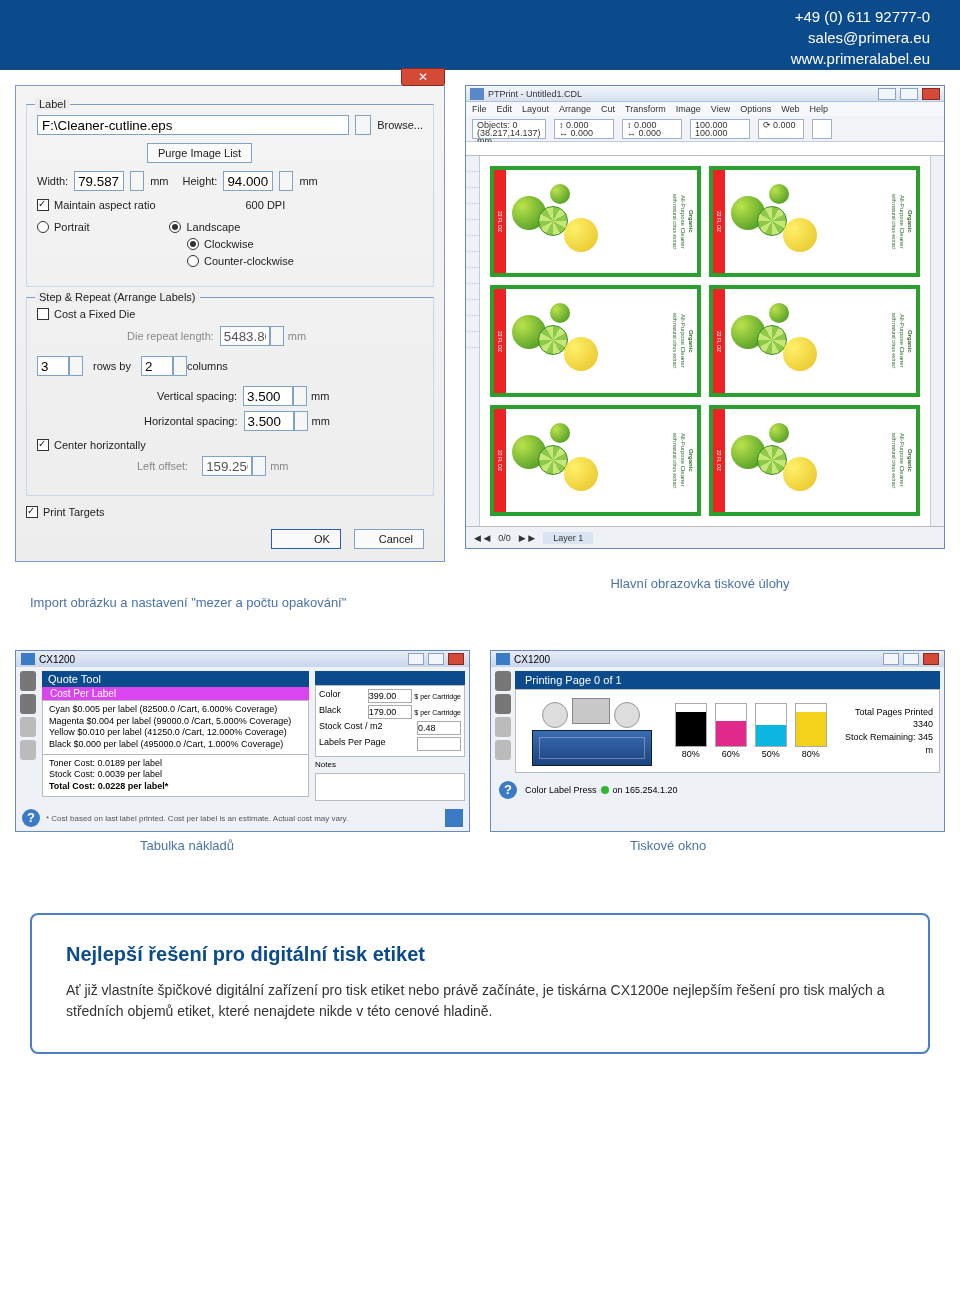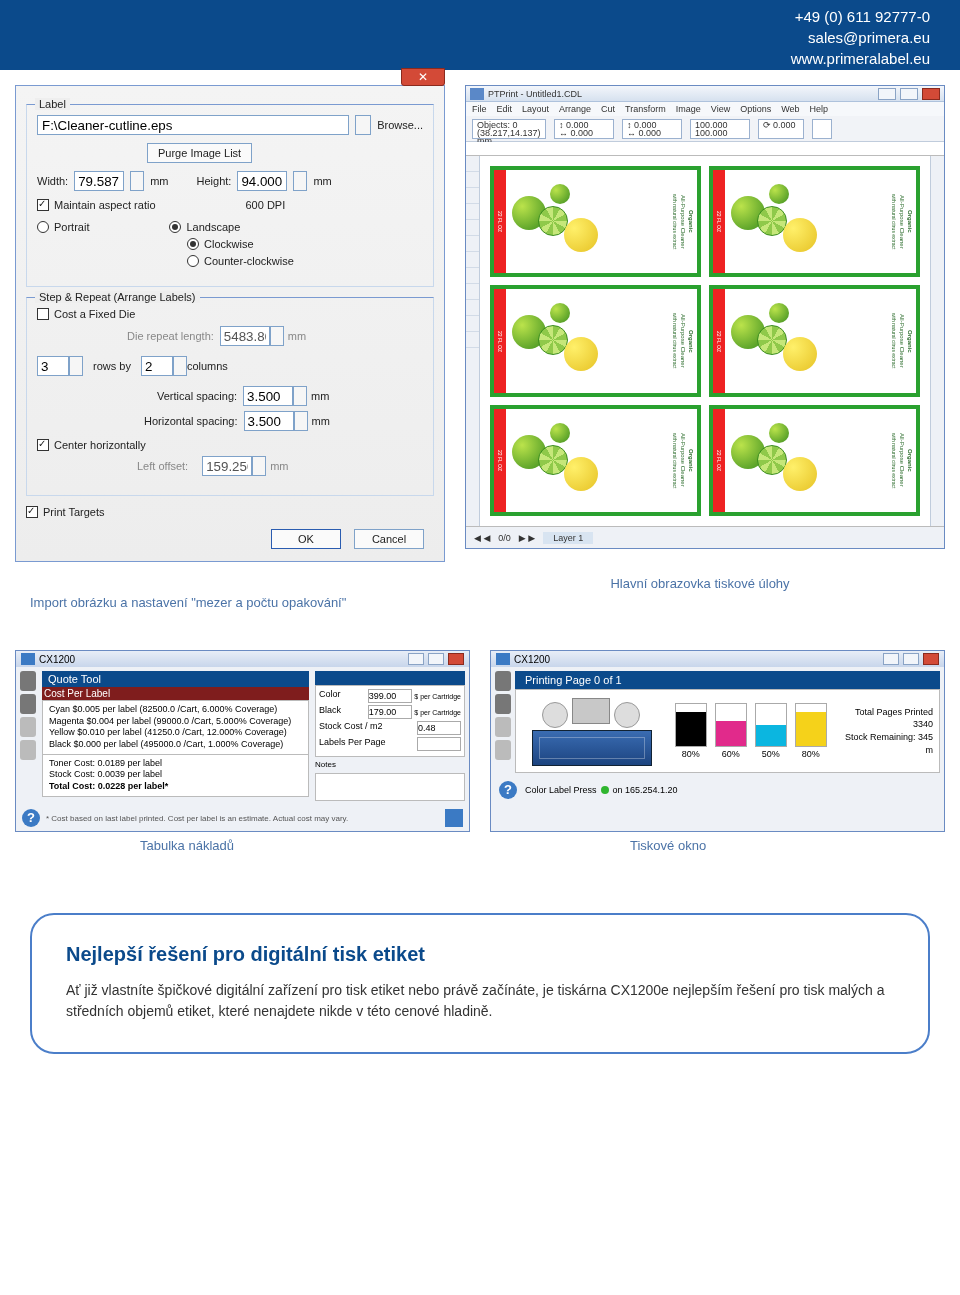--- a/index.html
+++ b/index.html
@@ -27,21 +27,21 @@
   .dimRow{display:flex;align-items:center;gap:6px;margin-bottom:8px}
   .numIn{width:50px;height:20px;border:1px solid #7fa2c9;background:#fff;padding:0 3px}
   .spin{width:14px;height:20px;border:1px solid #7fa2c9;background:#f6f6f6}
   .chk{width:12px;height:12px;border:1px solid #333;display:inline-block;margin-right:5px;background:#fff;position:relative}
   .chk.on::after{content:"✓";position:absolute;font-size:10px;top:-2px;left:0}
   .rad{width:12px;height:12px;border:1px solid #333;border-radius:50%;display:inline-block;margin-right:5px;background:#fff;position:relative}
   .rad.on::after{content:"";position:absolute;width:6px;height:6px;border-radius:50%;background:#333;top:2px;left:2px}
   .rowline{display:flex;align-items:center;margin-bottom:5px}
   .dlg .gray{color:#888}
   .okrow{text-align:right;padding:6px 10px 2px 0}
-  .okrow .btn{width:70px;text-align:center;margin-left:10px}
+  .okrow .btn{width:70px;text-align:right;margin-left:10px}
   
   
   .pt{width:480px;border:1px solid #6a8bc2;font-size:9px;color:#333;background:#e9edf4}
   .tbar{height:16px;background:linear-gradient(#f3f6fb,#d6e1ef);display:flex;align-items:center;padding:0 4px;gap:4px;border-bottom:1px solid #aec2dc}
   .tbar .wbtn{width:18px;height:12px;border:1px solid #8aa3c5;background:#f2f5fa}
   .tbar .wbtn.red{background:#d34a37;border-color:#8a2a1e}
   .menu{height:14px;background:#f6f8fb;display:flex;align-items:center;gap:10px;padding:0 6px;font-size:9px}
   .objbar{height:26px;background:#f1f3f7;border-bottom:1px solid #c0ccdc;display:flex;align-items:center;padding:3px 6px;gap:8px}
   .objbox{border:1px solid #9bb1cf;height:20px;background:#fff;padding:1px 4px;line-height:8px}
   .ruler{height:14px;background:#fff;border-bottom:1px solid #bbb;position:relative}
@@ -74,21 +74,21 @@
   
   .row2{display:flex;gap:20px;padding:40px 15px 0 15px}
   .win2{width:455px;border:1px solid #6a8bc2;background:#eef1f6;font-size:10px}
   .wtitle{height:16px;background:linear-gradient(#e8eef7,#c8d6eb);display:flex;align-items:center;padding:0 5px;gap:4px}
   .wticon{width:14px;height:12px;background:#3b7ac4}
   .wtitle .spacer{flex:1}
   
   .qbody{display:flex;padding:4px;gap:6px}
   .qleft{flex:1}
   .qleft .dark{background:#0b4a8b;color:#fff;padding:2px 6px;font-size:11px}
-  .qleft .cpl{background:#7f1d1d;color:#fff;padding:1px 2px;font-size:10px}
+  .qleft .cpl{background:#d946ef;color:#fff;padding:1px 8px;font-size:10px}
   .qleft .rows{background:#fff;border:1px solid #bbb;padding:3px 6px;font-size:9px;line-height:1.3}
   .qright{width:150px}
   .qright .dark{background:#0b4a8b;color:#fff;height:14px}
   .costgrid{background:#fff;border:1px solid #bbb;padding:3px;font-size:9px}
   .costgrid div{display:flex;justify-content:space-between;margin-bottom:2px}
   .costgrid input{width:44px;height:14px;border:1px solid #aaa;font-size:9px}
   .notes{background:#fff;border:1px solid #bbb;height:28px;margin-top:4px}
   .qfoot{display:flex;align-items:center;padding:4px 6px;gap:6px;font-size:8px;color:#555}
   .qfoot .qm{width:18px;height:18px;border-radius:50%;background:#3b7ac4;color:#fff;text-align:center;line-height:18px;font-size:13px;font-weight:bold}
   .qfoot .save{width:18px;height:18px;background:#3b7ac4;position:relative}
@@ -111,21 +111,21 @@
   .pstats{margin-left:auto;text-align:right;font-size:9px;line-height:1.4}
   .pfoot{display:flex;align-items:center;padding:4px 8px;font-size:9px}
   .pfoot .qm{width:18px;height:18px;border-radius:50%;background:#3b7ac4;color:#fff;text-align:center;line-height:18px;font-size:13px;font-weight:bold}
   .pfoot .dotg{width:8px;height:8px;border-radius:50%;background:#2fb52f;margin:0 4px}
   
   .cap3{display:flex;padding:6px 20px 0 20px;color:#4b73a7;font-size:13px}
   .cap3 div:first-child{width:460px;padding-left:120px}
   .cap3 div:last-child{flex:1;padding-left:150px}
   
   
-  .callout{margin:60px 30px 30px 30px;border:2px solid #4b7ec9;border-radius:24px;padding:28px 34px 30px 34px;position:relative}
+  .callout{margin:60px 30px 30px 30px;border:2px solid #4b7ec9;border-radius:8px;padding:28px 34px 30px 34px;position:relative}
   .callout h2{color:#0b4a8b;font-size:20px;margin-bottom:14px;font-weight:bold}
   .callout p{color:#333;font-size:14px;line-height:1.5}
 </style>
 </head>
 <body>
 
 <div class="topbar">
   <div>+49 (0) 611 92777-0</div>
   <div>sales@primera.eu</div>
   <div>www.primeralabel.eu</div>
@@ -142,21 +142,21 @@
         <input value="F:\Cleaner-cutline.eps" style="">
         <div class="dd"></div>
         <span>Browse...</span>
       </div>
       <div class="btn purge">Purge Image List</div>
       <div class="dimRow">
         <span>Width:</span>
         <input class="numIn" value="79.587" style="">
         <div class="spin"></div>
         <span>mm</span>
-        <span style="margin-left:22px">Height:</span>
+        <span style="margin-left:8px">Height:</span>
         <input class="numIn" value="94.000" style="">
         <div class="spin"></div>
         <span>mm</span>
       </div>
       <div class="rowline">
         <span class="chk on"></span>
         <span>Maintain aspect ratio</span>
         <span style="margin-left:90px">600 DPI</span>
       </div>
       <div class="rowline" style="margin-top:10px">

